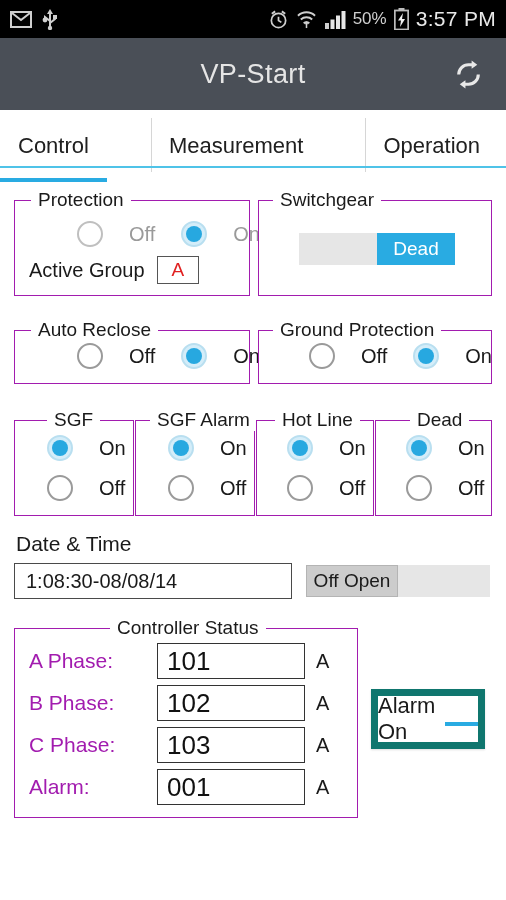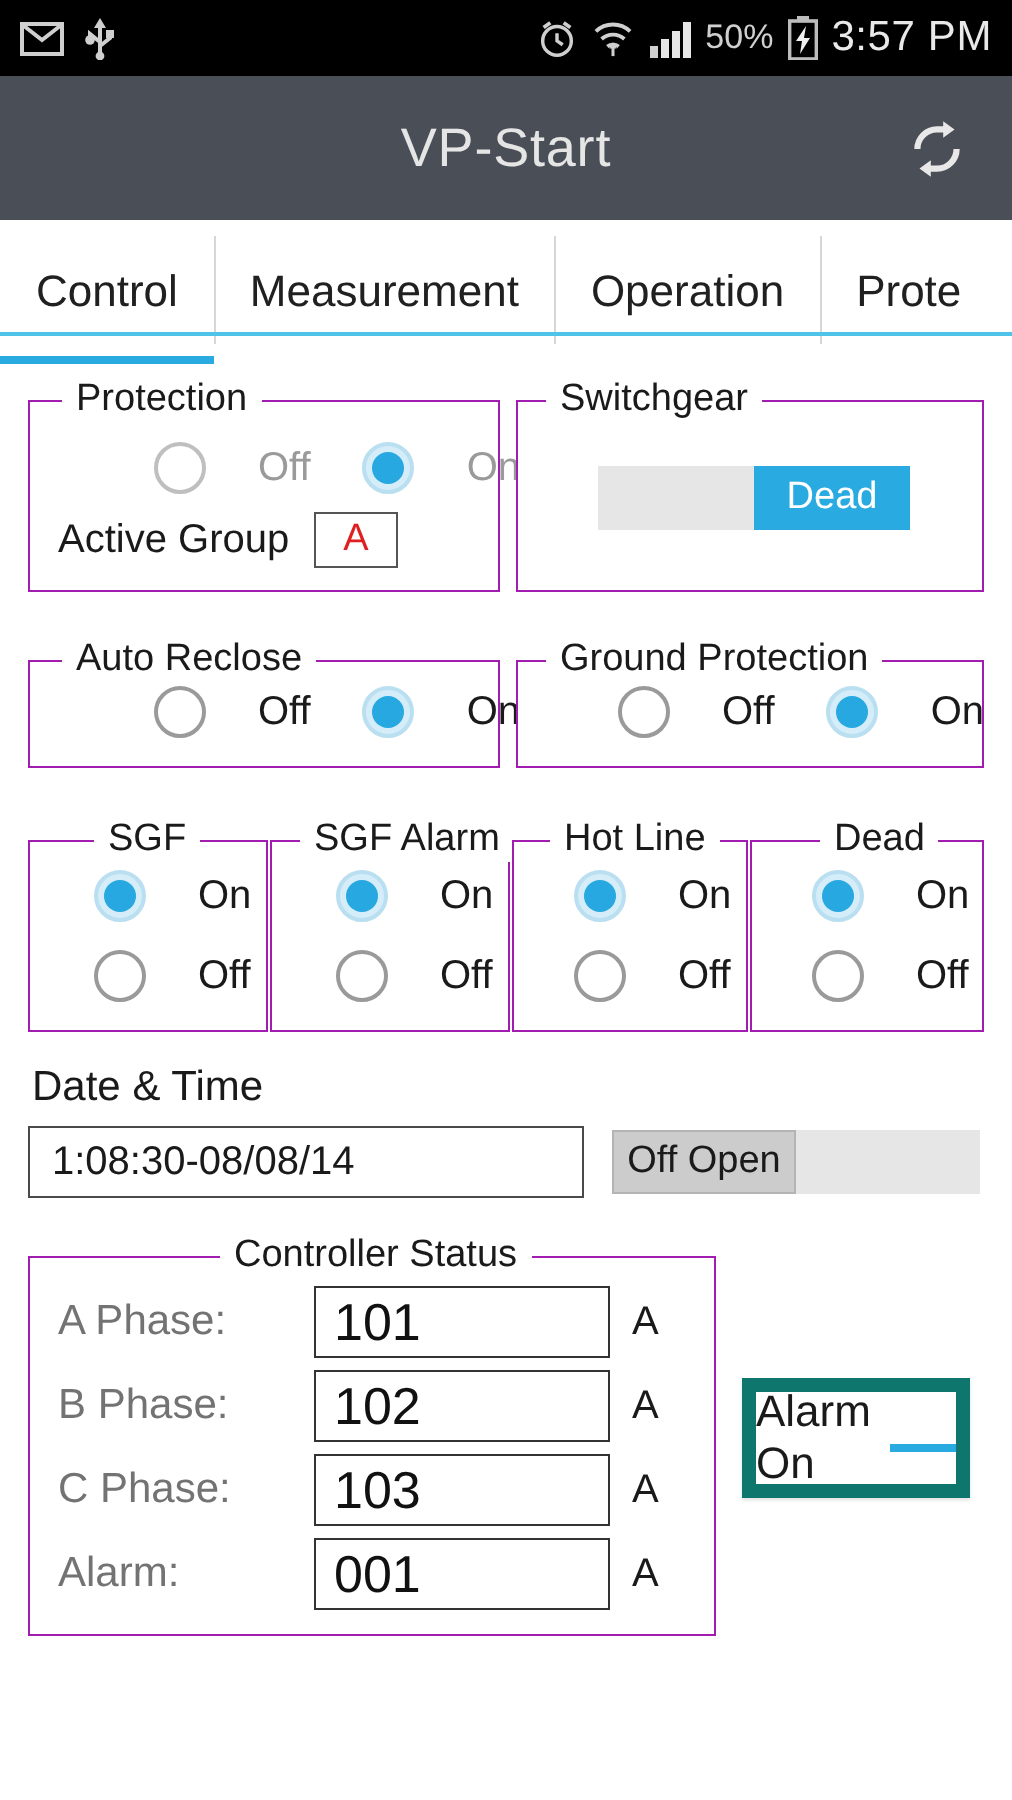--- a/index.html
+++ b/index.html
@@ -32,21 +32,21 @@
     color:#e5e5e5; font-size:27px; font-weight:normal; letter-spacing:0.4px;
   }
   .appbar-action {
     position:absolute; right:16px; top:50%; transform:translateY(-50%);
     width:44px; height:44px; display:flex; align-items:center; justify-content:center;
   }
 
   
   .tabbar {
     position:absolute; left:0; top:110px; width:506px; height:72px;
-    background:#ffffff; display:flex; align-items:stretch;
+    background:#ffffff; display:flex; align-items:stretch;gap:44px;
   }
   .tab {
     display:flex; align-items:center; justify-content:center;
     padding: 0 18px; position:relative; white-space:nowrap;
     font-size:22px; color:#202020;
   }
   .tab + .tab::before {
     content:""; position:absolute; left:0; top:8px; bottom:10px;
     width:1px; background:#d6d6d6;
   }
@@ -106,21 +106,21 @@
     position:absolute; font-size:21px; color:#1a1a1a;
   }
   .dt-input {
     position:absolute; border:1px solid #4a4a4a; background:#fff;
     display:flex; align-items:center; padding-left:11px;
     font-size:20px; color:#1a1a1a;
   }
 
   
   .cs-row { display:flex; align-items:center; }
-  .cs-label { font-size:21px; color:#737373; width:128px; }
+  .cs-label { font-size:21px; color:#a21caf; width:128px; }
   .cs-field {
     border:1px solid #333; background:#fff; width:148px; height:36px;
     display:flex; align-items:center; padding-left:9px;
     font-size:26px; color:#111;
   }
   .cs-unit { font-size:20px; color:#1a1a1a; margin-left:11px; }
 
   
   .alarm-card {
     position:absolute; background:#fff; border:7px solid #0f766e;

